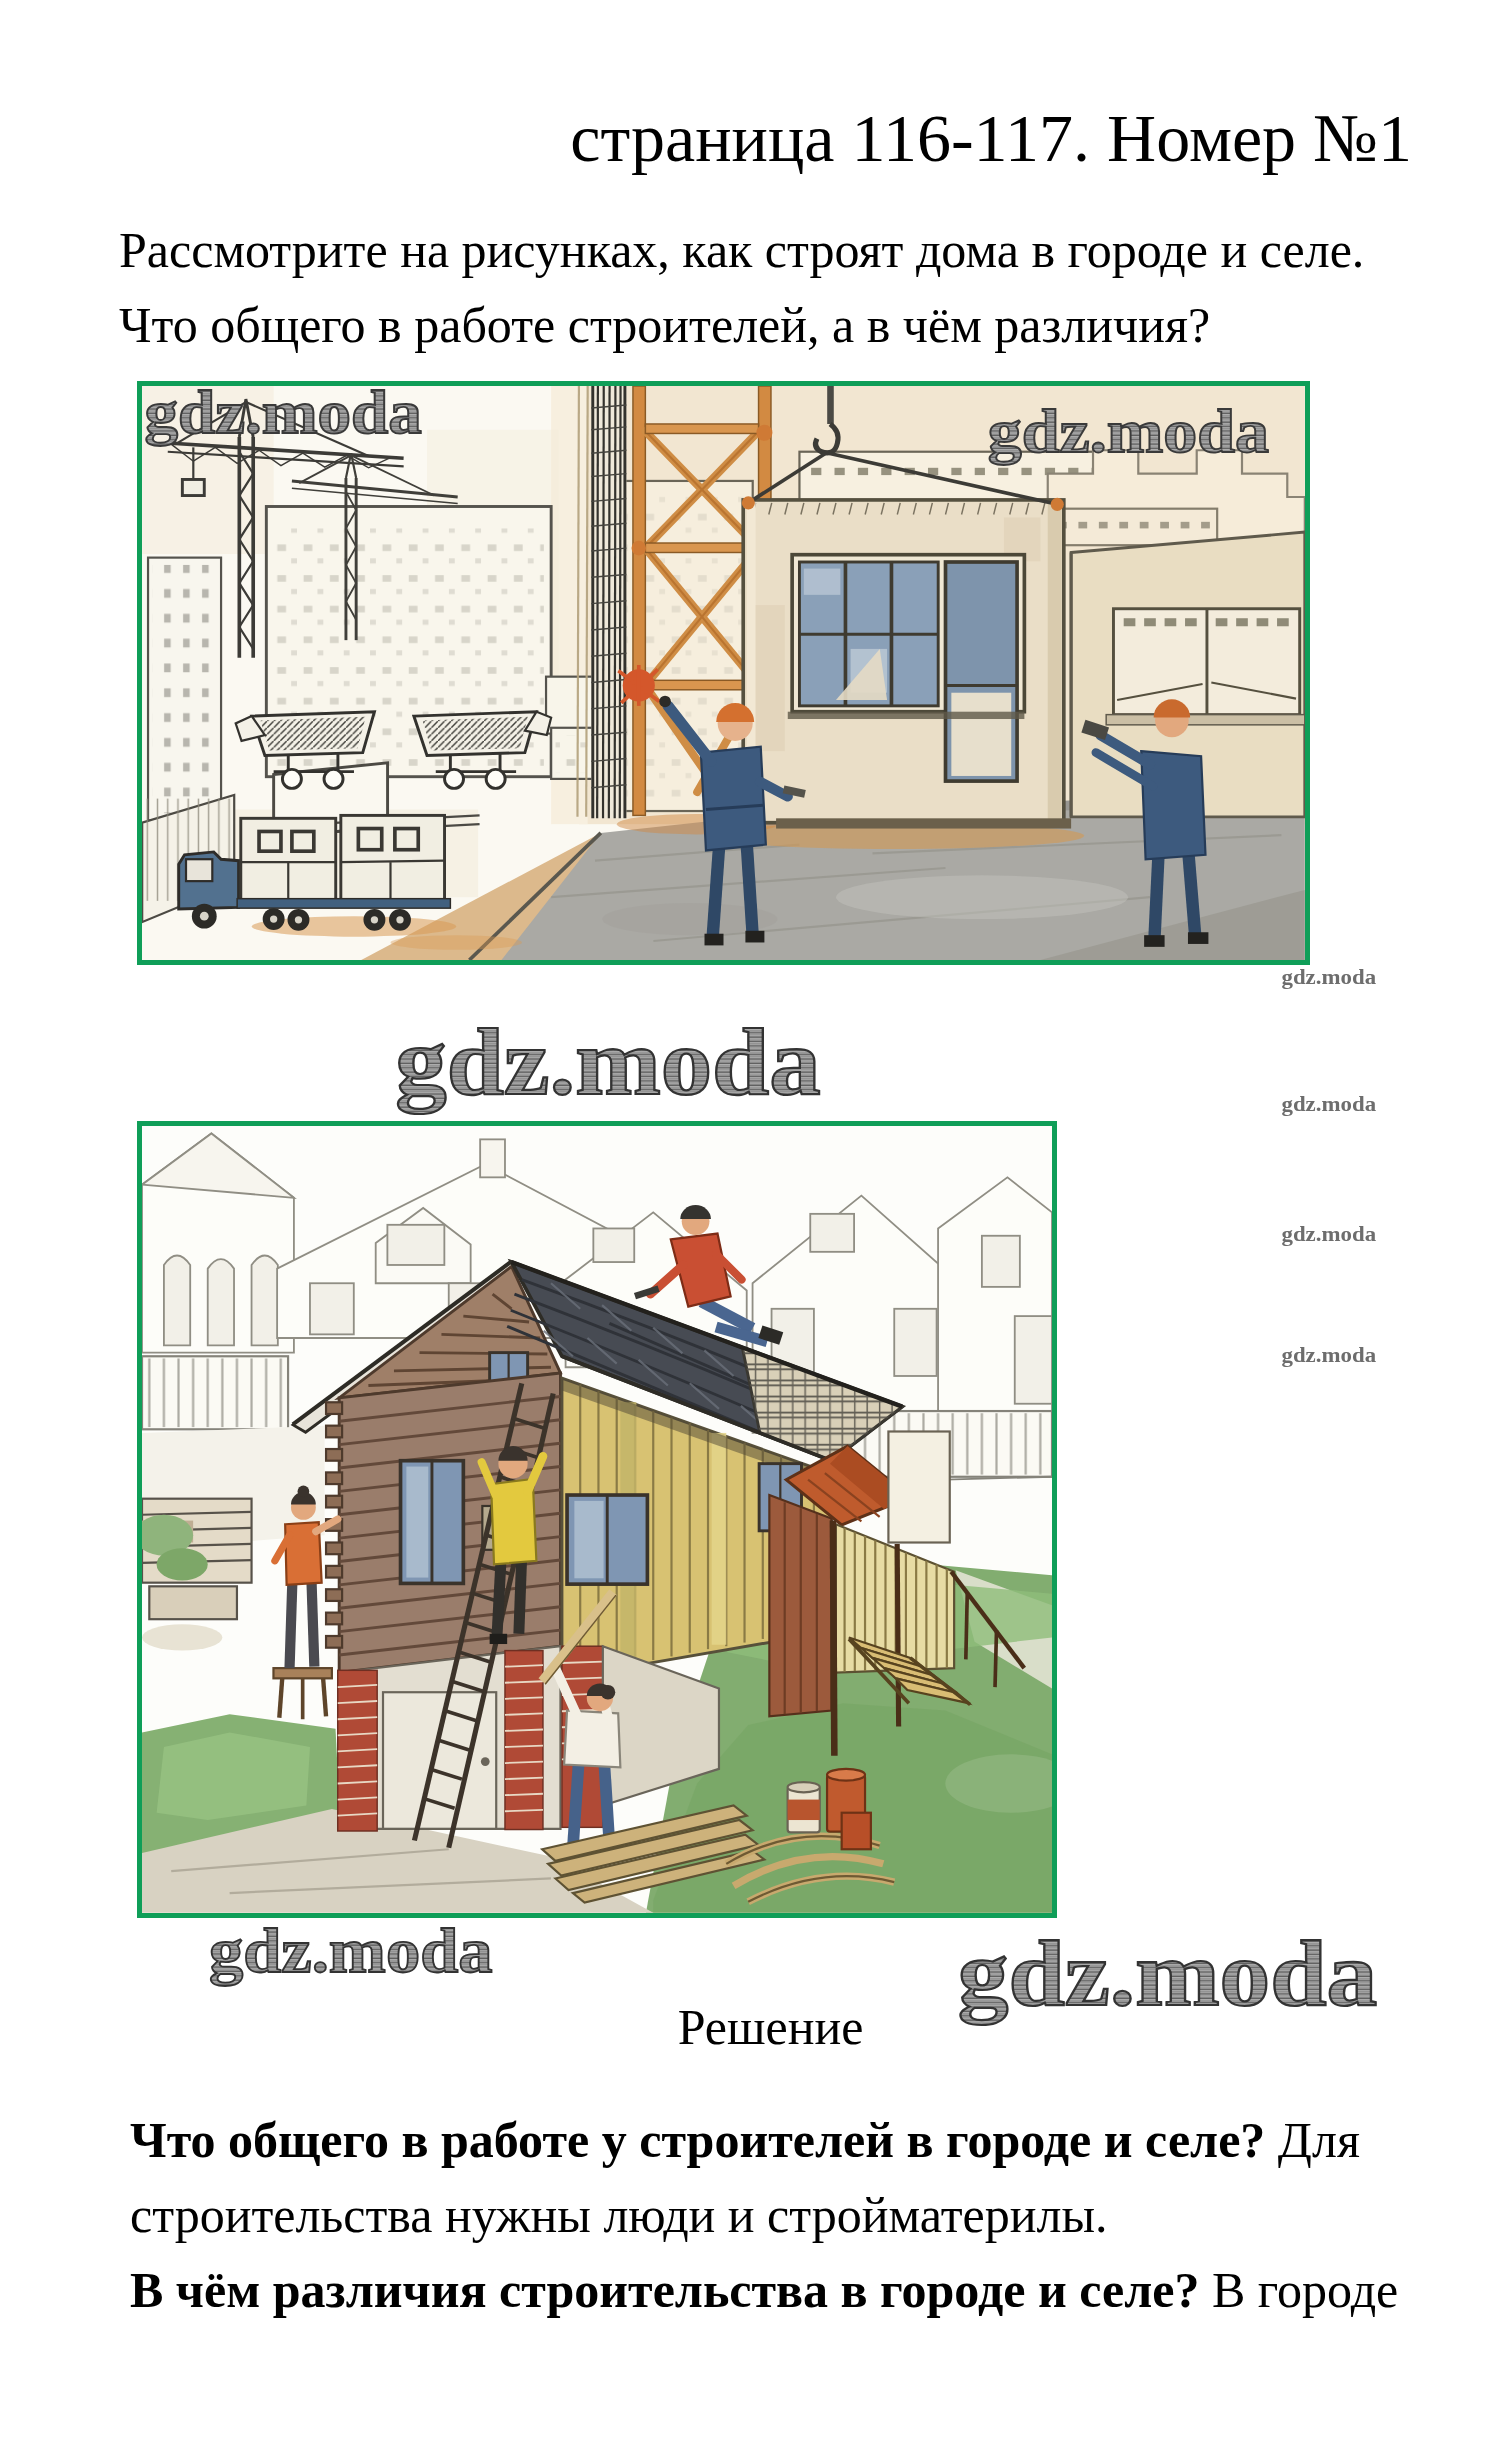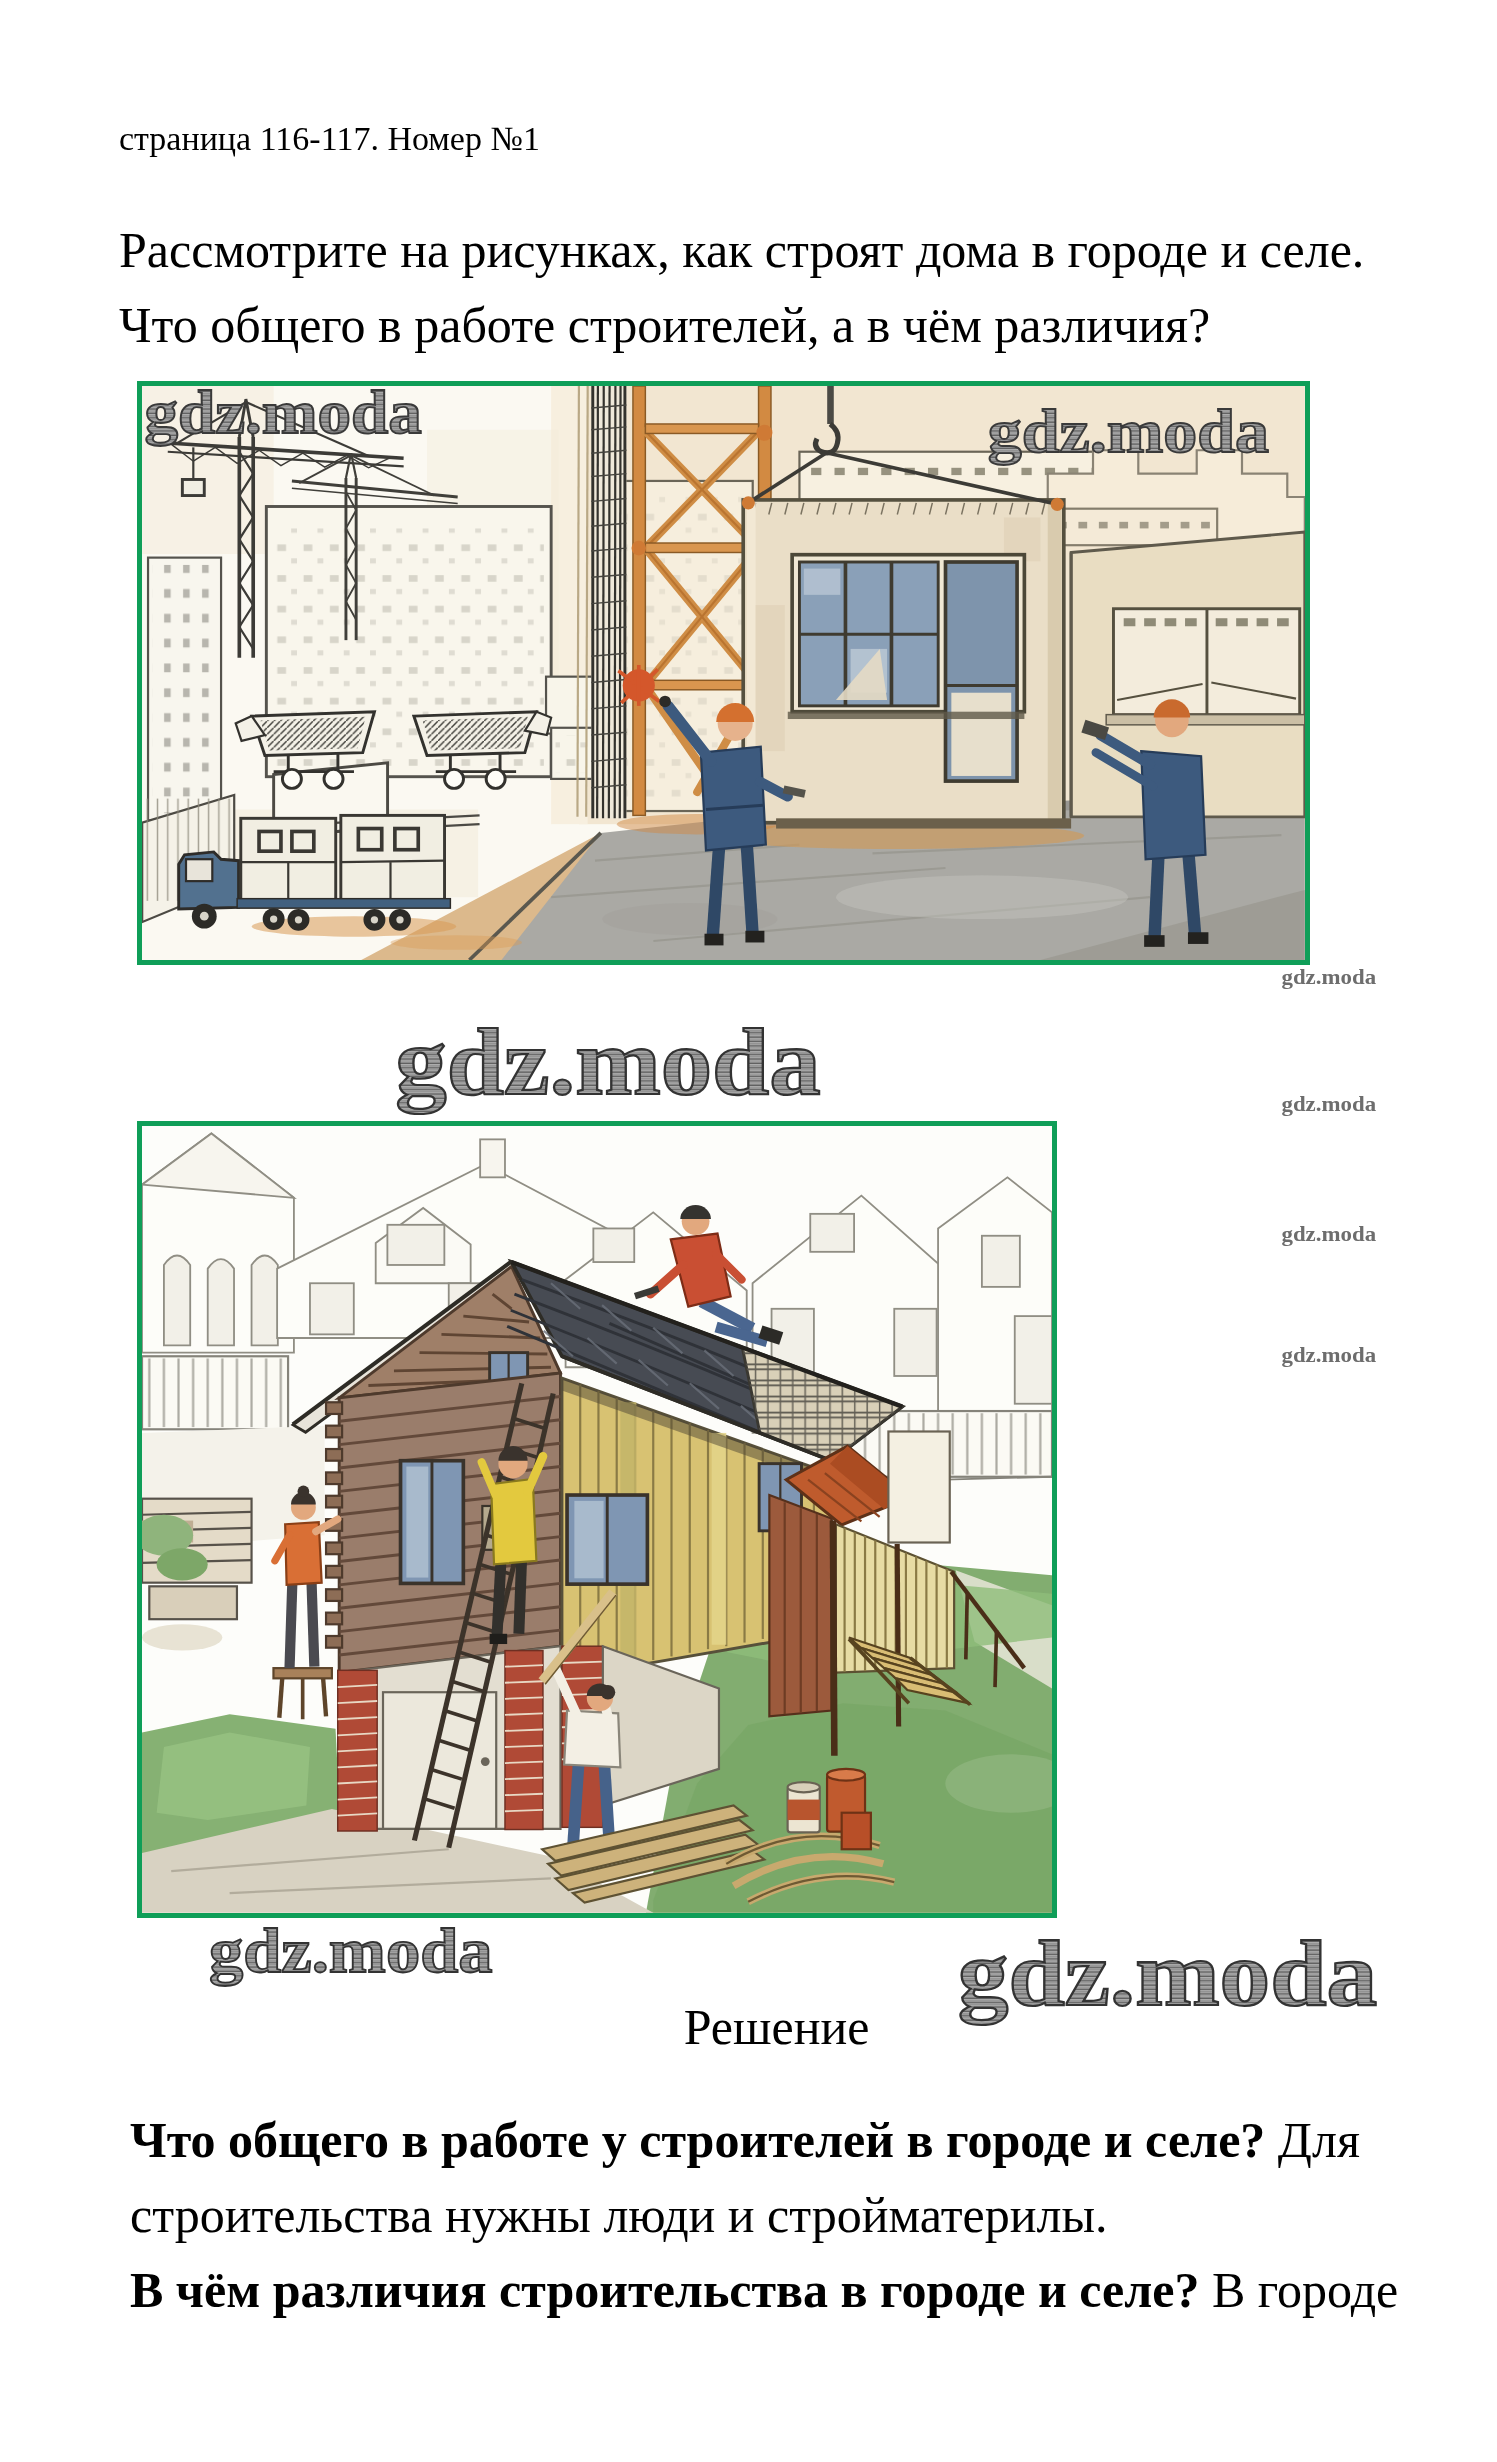--- a/index.html
+++ b/index.html
@@ -12,21 +12,21 @@
 <svg width="0" height="0" style="position:absolute">
     <defs>
 <pattern id="wmh" width="7" height="6" patternUnits="userSpaceOnUse">
 <rect width="7" height="6" fill="#b5b5b5"></rect>
 <path d="M0,1.5 H7" stroke="#5e5e5e" stroke-width="2"></path>
 <path d="M0,4.5 H7" stroke="#8b8b8b" stroke-width="1.4"></path>
 </pattern>
 </defs>
   </svg>
 
-<div class="abs" style="left:119px;width:1293px;top:112px;font-size:34px;line-height:53px;text-align:left;">страница 116-117. Номер №1</div>
+<div class="abs" style="left:119px;width:1293px;top:112px;font-size:68px;line-height:53px;text-align:right;">страница 116-117. Номер №1</div>
 
 <div class="abs" style="left:119px;width:1308px;top:213px;font-size:50px;line-height:75px;">Рассмотрите на рисунках, как строят дома в городе и селе.<br>Что общего в работе строителей, а в чём различия?</div>
 
 <div class="abs" style="left:137px;top:381px;width:1163px;height:574px;border:5.8px solid #0f9e58;background:#faf7ef;">
 <svg width="1163" height="574" viewBox="0 0 1592 786">
 <defs>
 <pattern id="winA" width="26" height="34" patternUnits="userSpaceOnUse">
           <rect x="4" y="6" width="9" height="12" fill="#6b695f" opacity="0.45"></rect>
         </pattern>
 <pattern id="winB" width="36" height="42" patternUnits="userSpaceOnUse">
@@ -762,16 +762,16 @@
 <rect x="884" y="905" width="44" height="62" rx="4" fill="#ece5d2" stroke="#6a6354" stroke-width="3"></rect>
 <rect x="884" y="922" width="44" height="28" fill="#b8552e"></rect>
 <ellipse cx="906" cy="905" rx="22" ry="7" fill="#d8d0ba" stroke="#6a6354" stroke-width="3"></ellipse>
 <rect x="938" y="888" width="52" height="78" rx="4" fill="#c05a2e" stroke="#6e3215" stroke-width="3"></rect>
 <ellipse cx="964" cy="888" rx="26" ry="8" fill="#d87b4a" stroke="#6e3215" stroke-width="3"></ellipse>
 <rect x="958" y="940" width="40" height="50" fill="#b84f28" stroke="#6e3215" stroke-width="3"></rect>
 </g>
 </svg>
 </div>
 
-<div class="abs" style="left:130px;width:1293px;top:1999px;font-size:50px;line-height:56px;text-align:center;">Решение</div>
+<div class="abs" style="left:124px;width:1293px;top:1999px;font-size:50px;line-height:56px;text-align:center;">Решение</div>
 
 <div class="abs" style="left:130px;width:1300px;top:2103px;font-size:50px;line-height:75px;"><b>Что общего в работе у строителей в городе и селе?</b> Для строительства нужны люди и стройматерилы.<br><b>В чём различия строительства в городе и селе?</b> В городе</div>
 
 
 </body></html>

